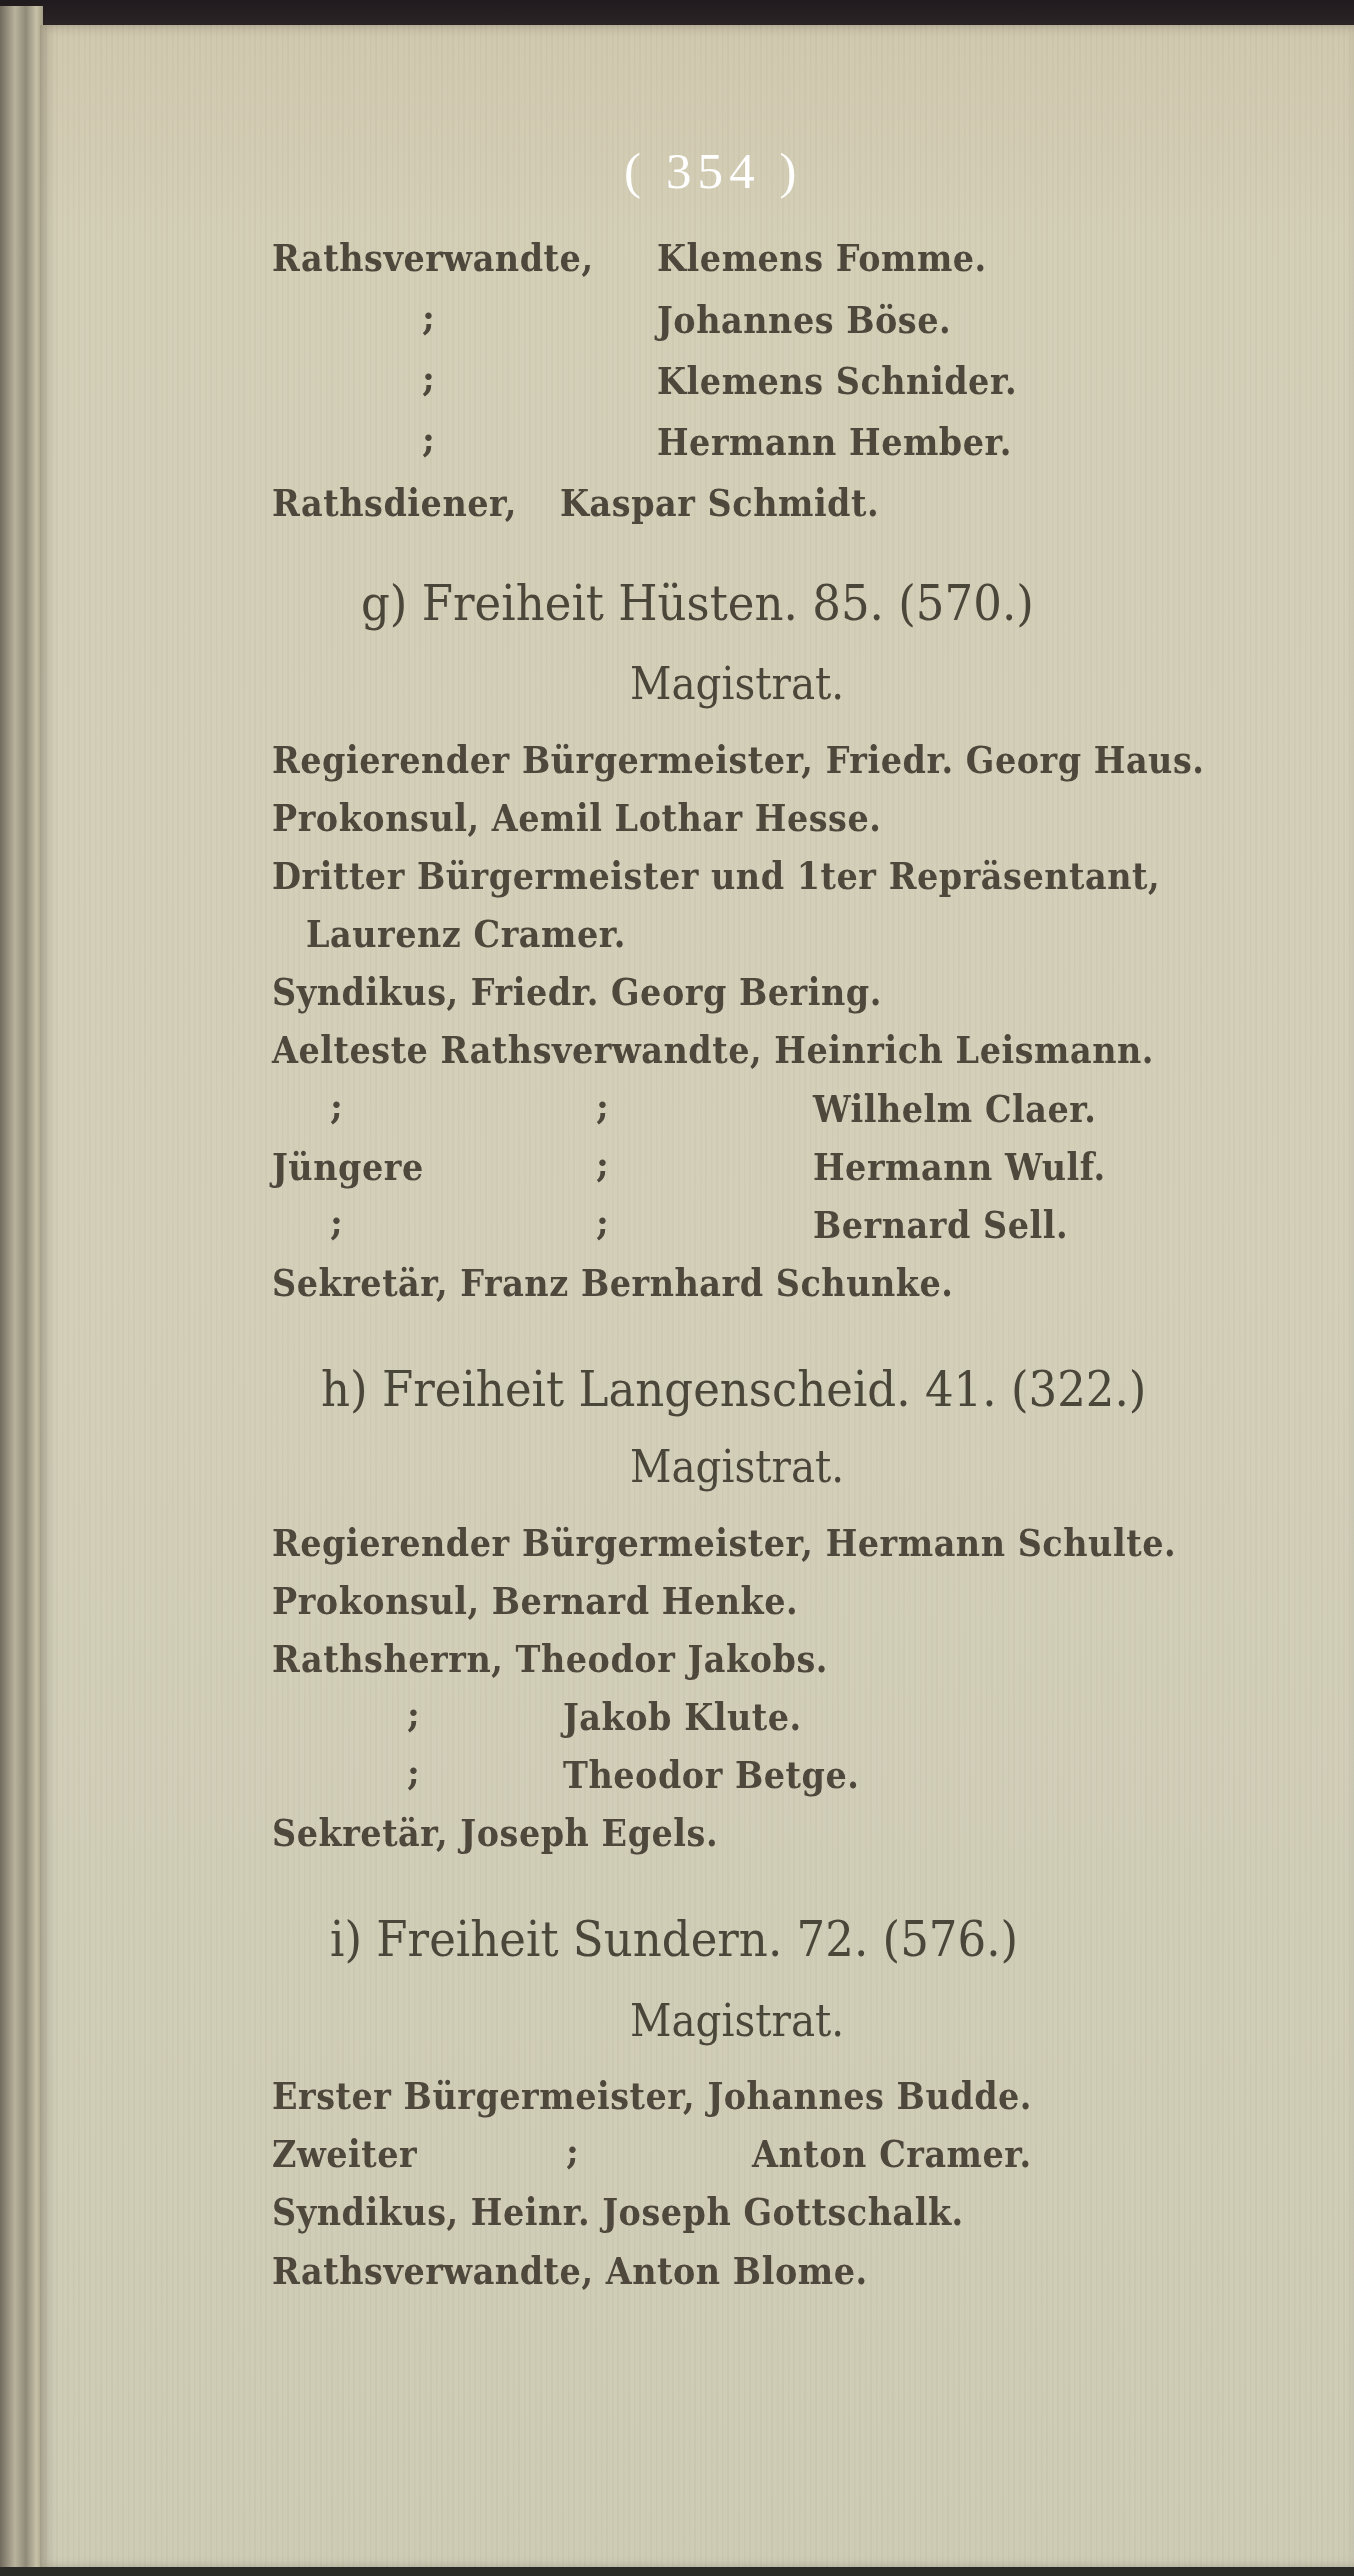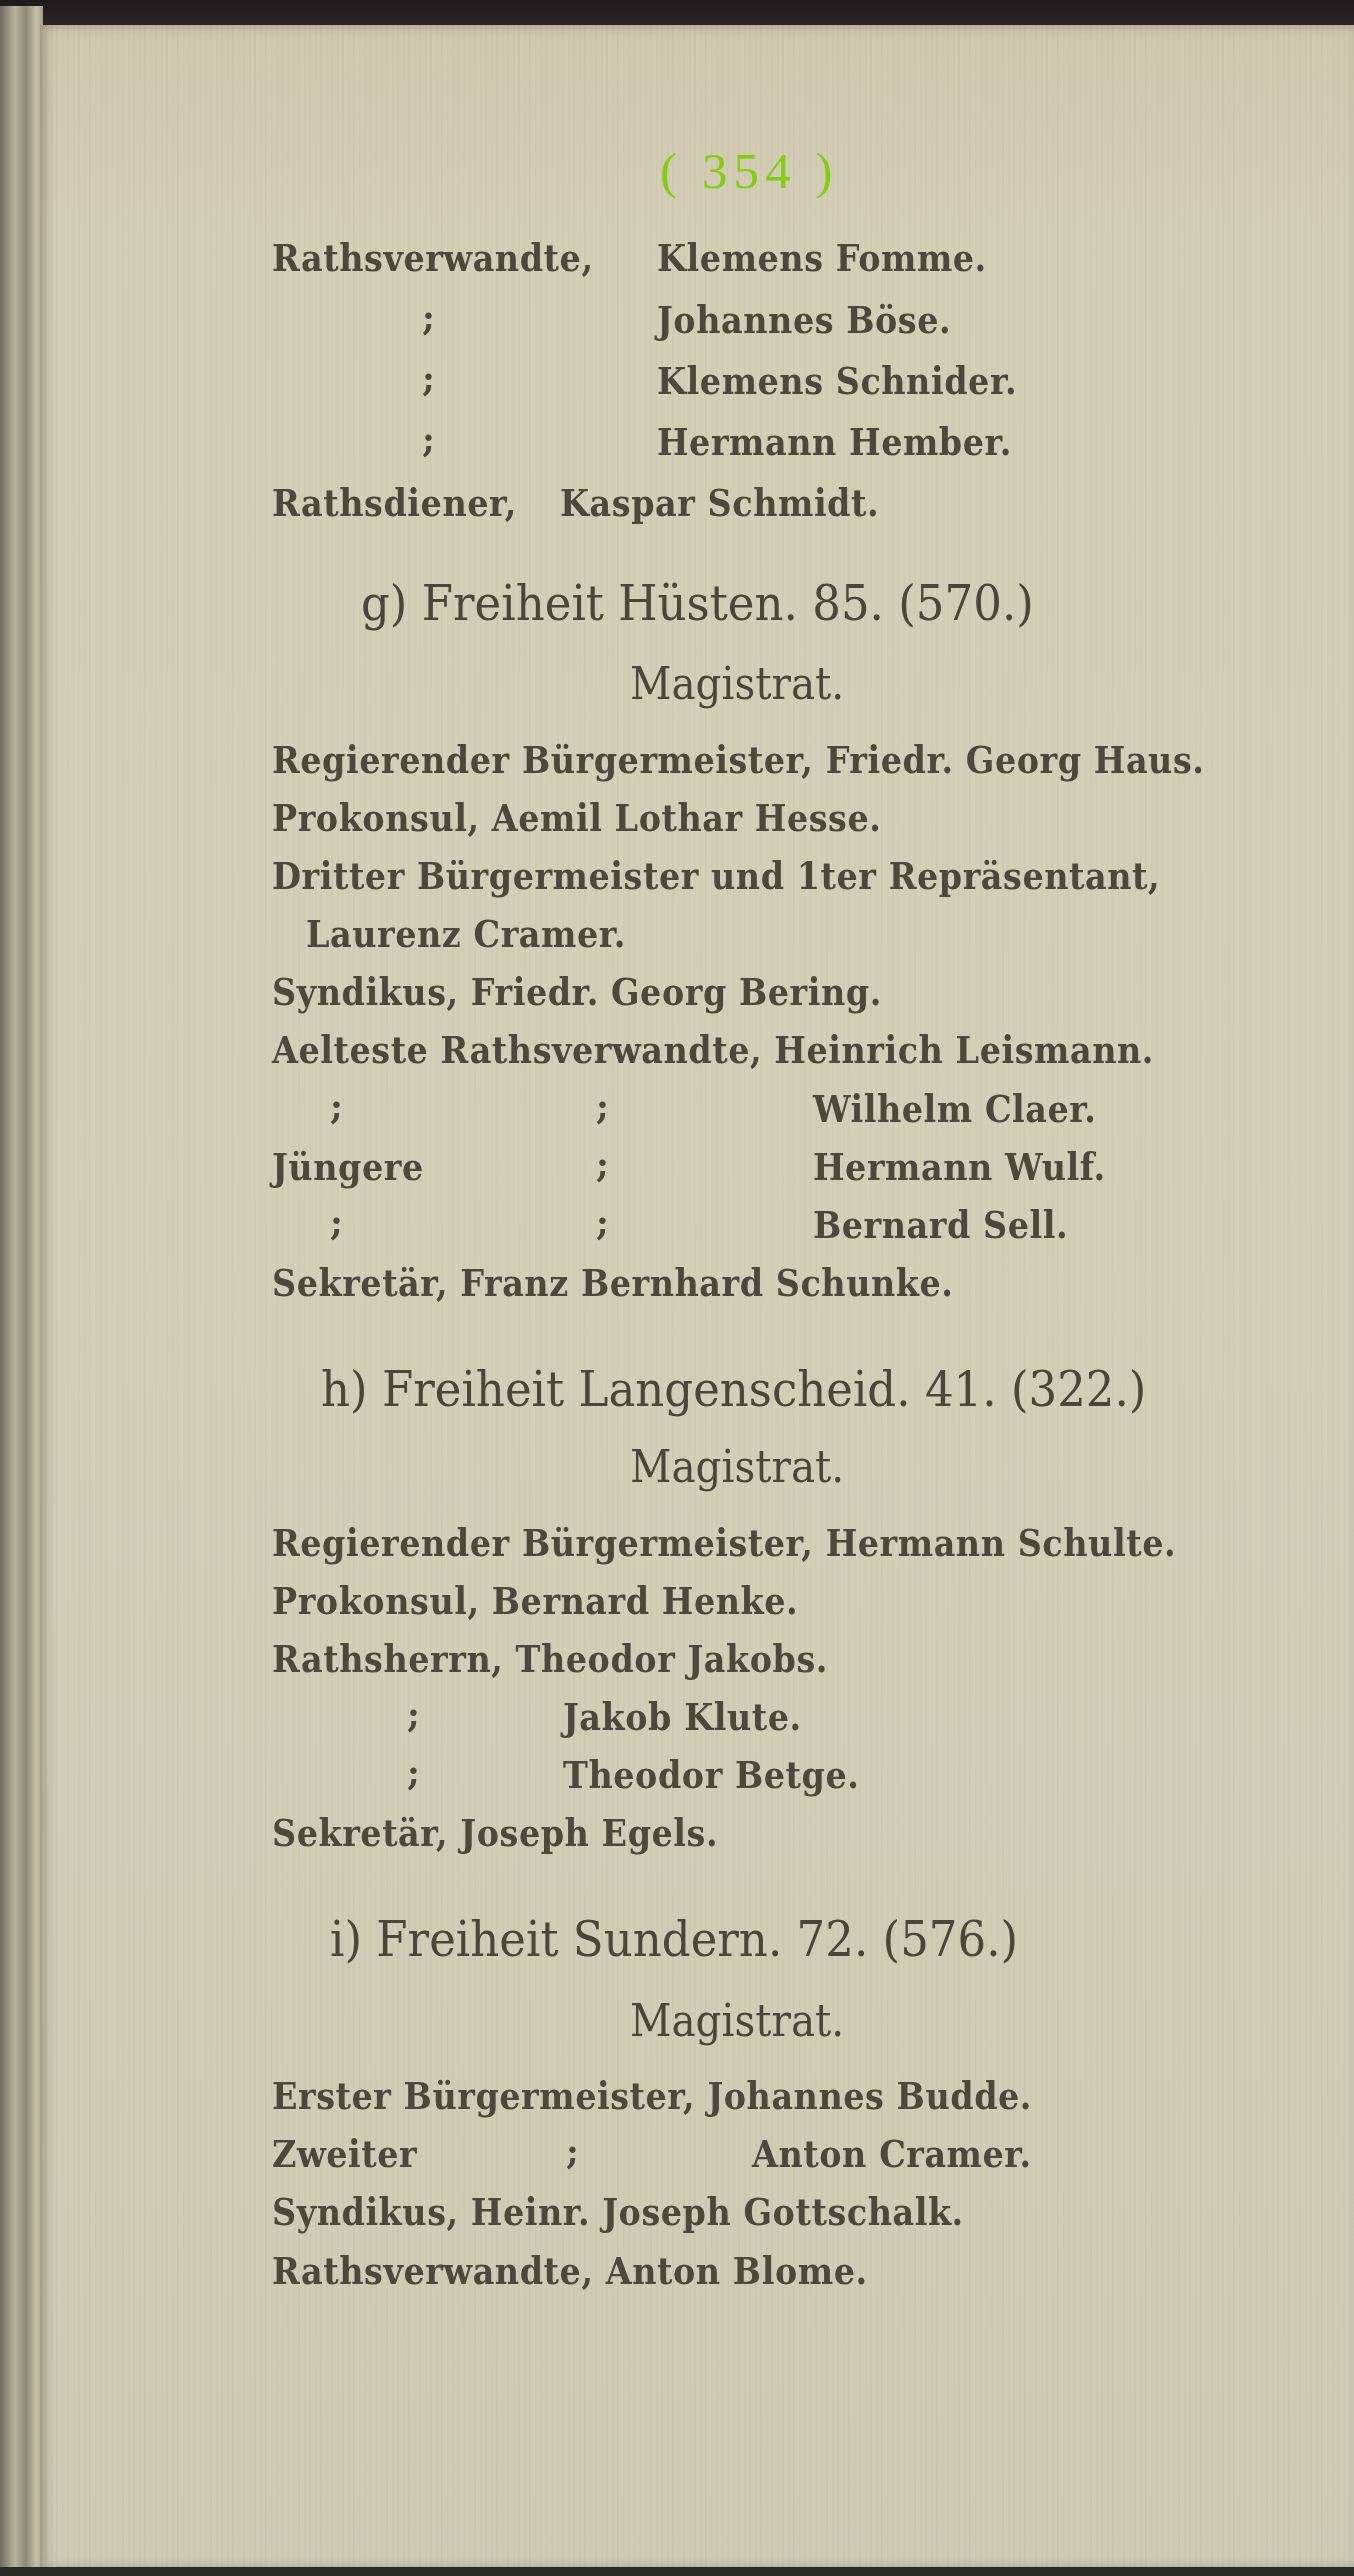--- a/index.html
+++ b/index.html
@@ -39,23 +39,22 @@
       position: absolute;
       left: 0; top: 2567px;
       width: 1354px; height: 8.6px;
       background: #2a2a26;
     }
     .page-number {
       position: absolute;
       left: 624px; top: 142px;
       font-size: 51px;
       letter-spacing: 6.1px;
-      color: #84cc16;
+      color: #ffffff;
       font-family: "Liberation Serif", serif;
-      margin-left: 36px;
     }
     .line {
       position: absolute;
       white-space: pre;
       font-family: "DejaVu Serif", serif;
       font-weight: bold;
       font-size: 38px;
       color: #4d473c;
       letter-spacing: 0.6px;
       transform: scaleX(0.88);

